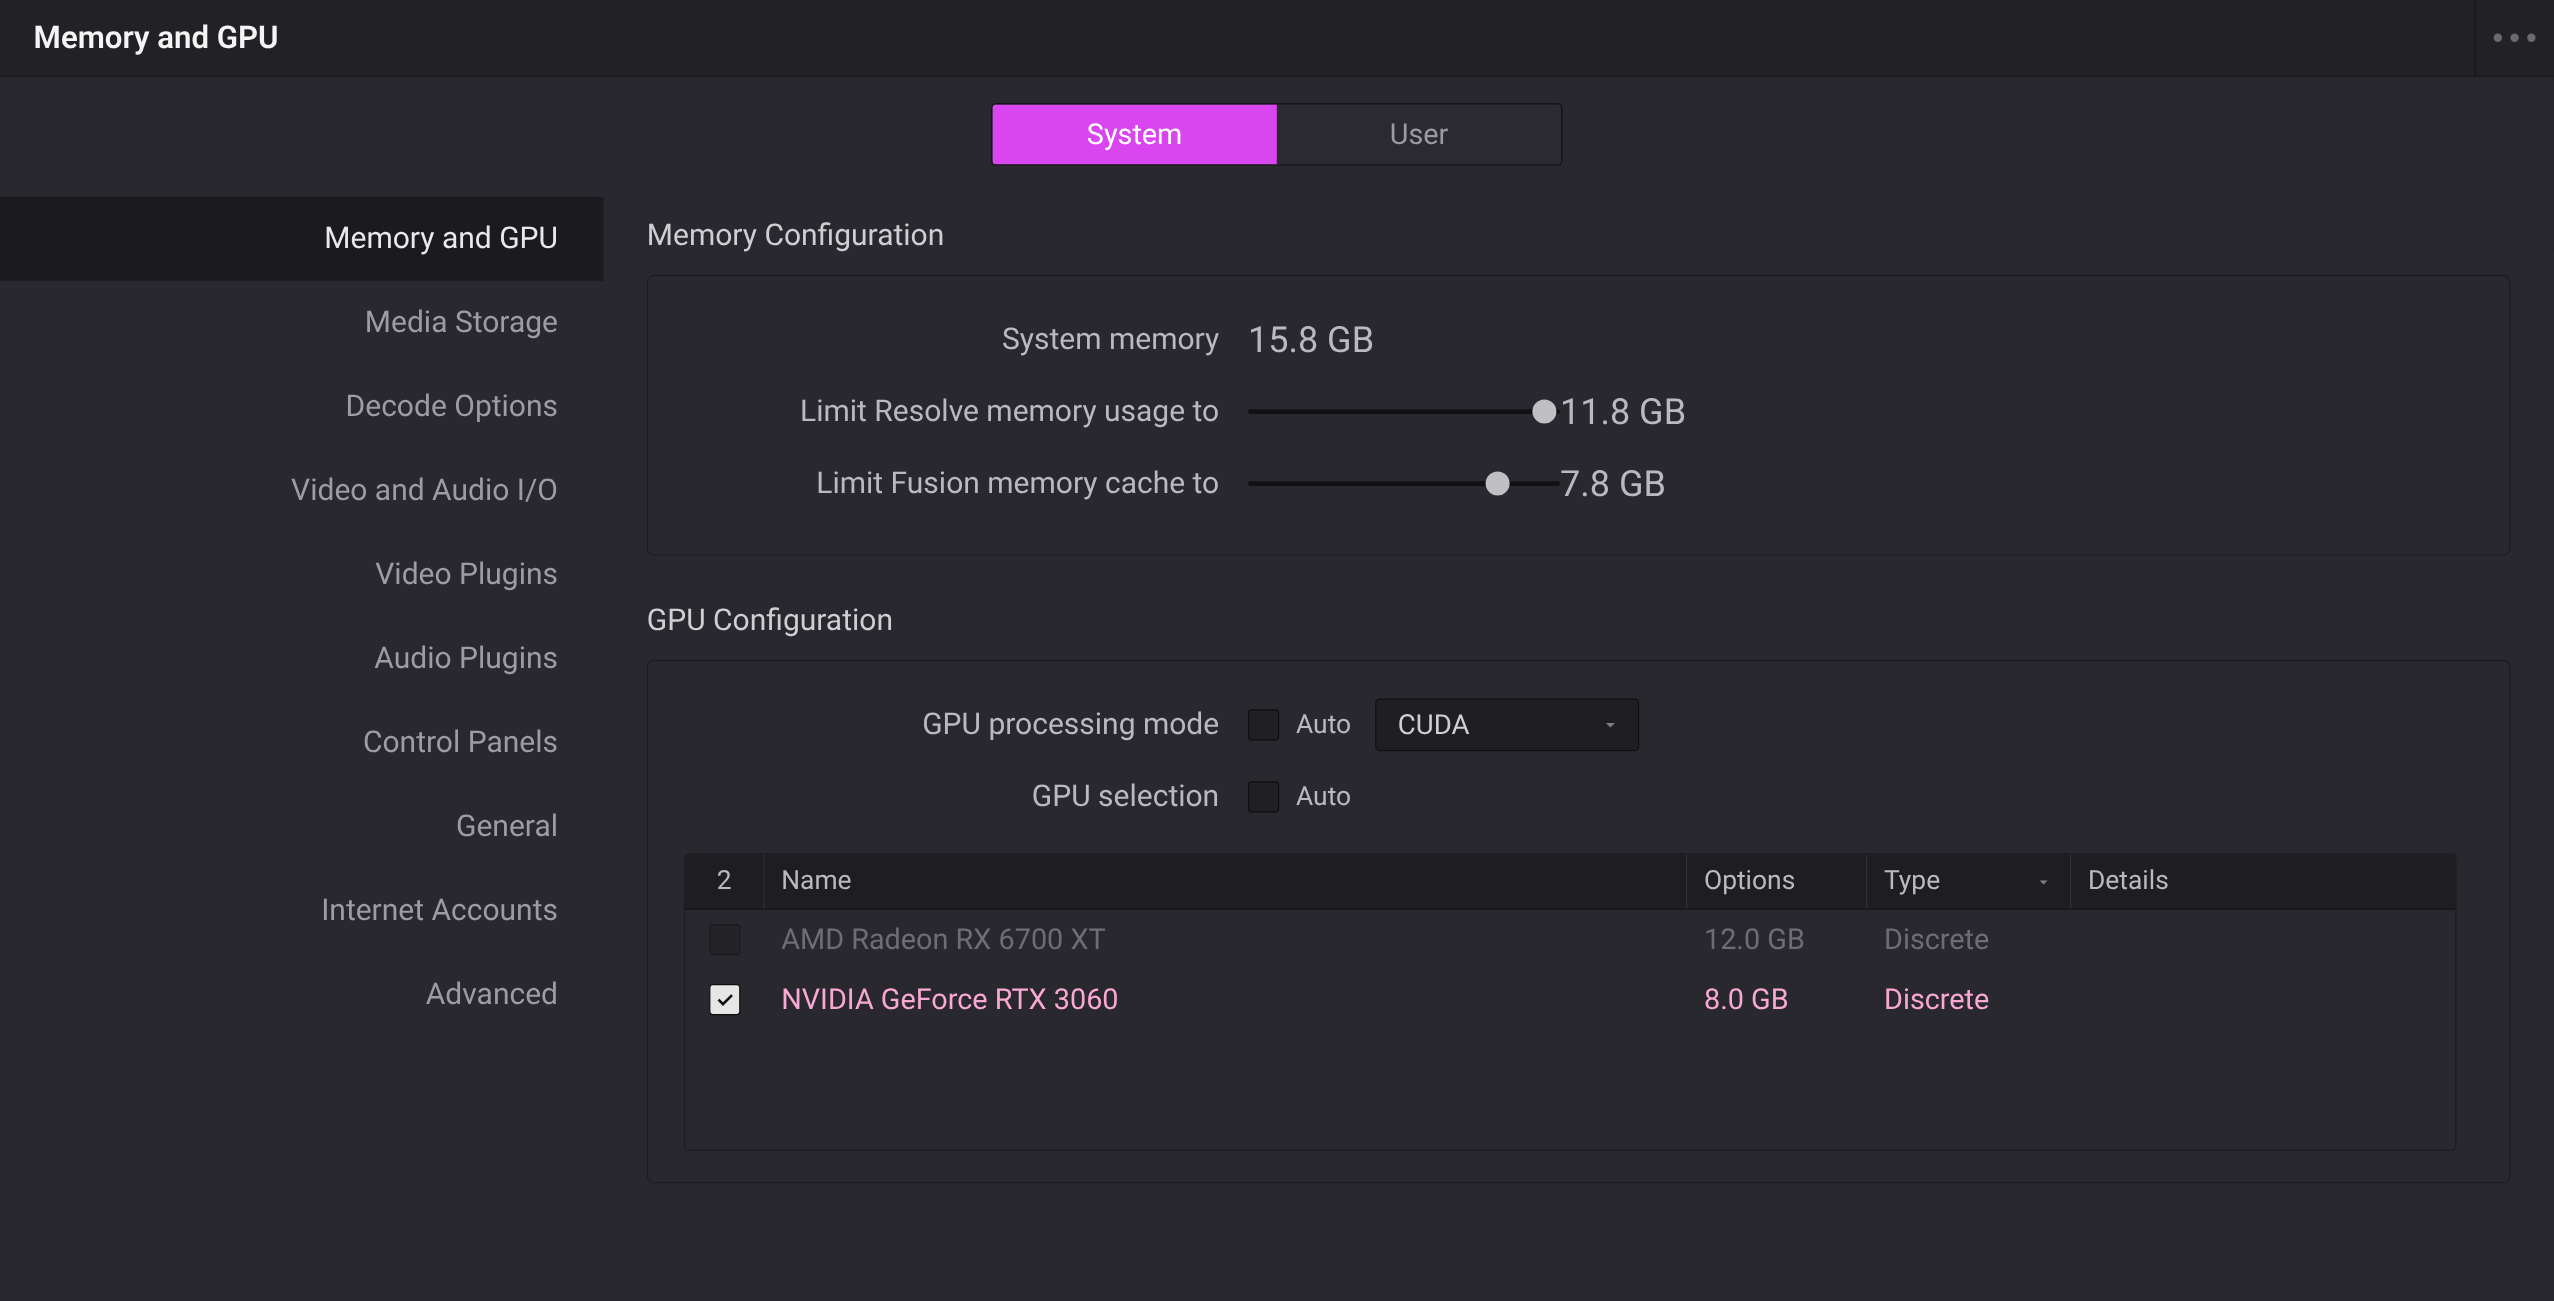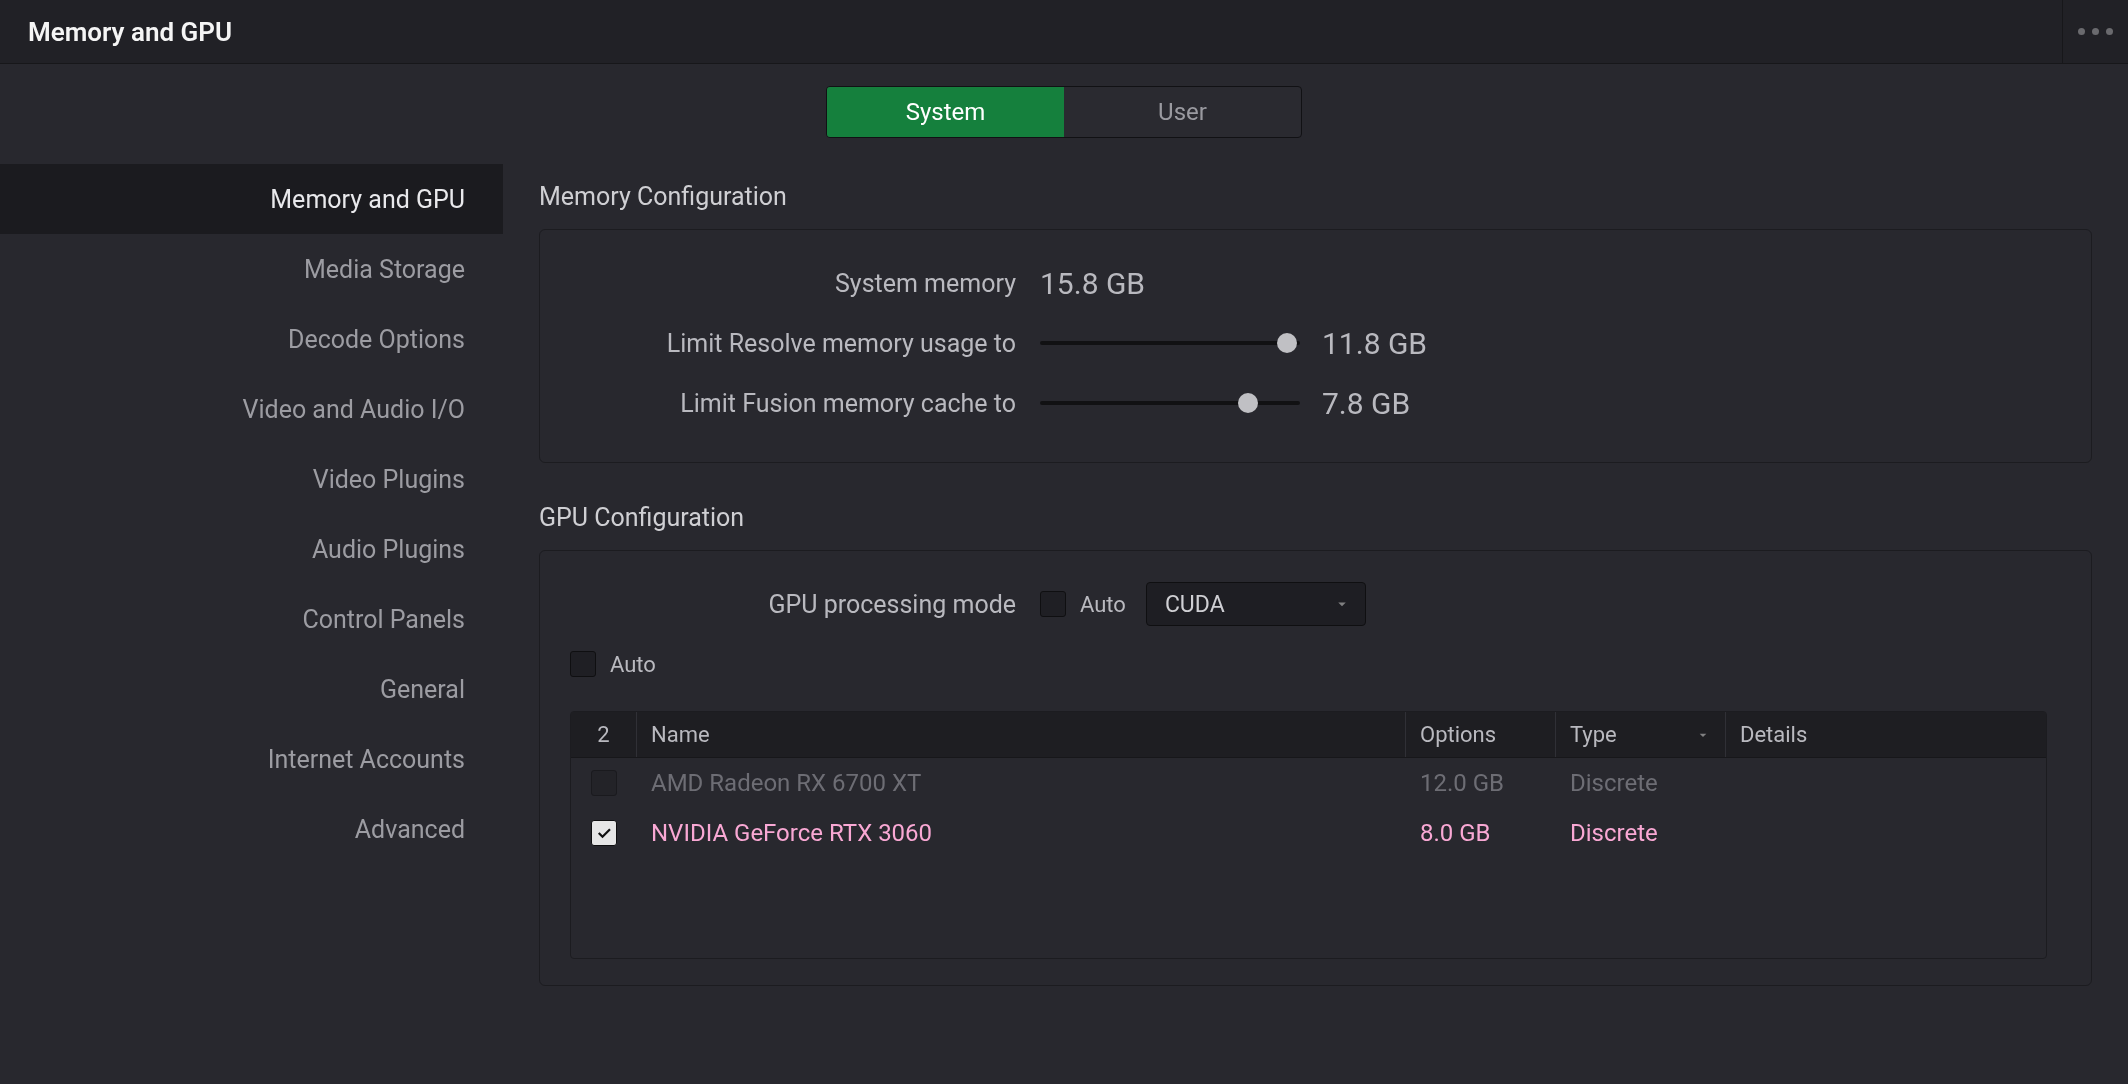--- a/index.html
+++ b/index.html
@@ -63,21 +63,21 @@
       width: 237px;
       height: 50px;
       display: flex;
       align-items: center;
       justify-content: center;
       font-size: 24px;
       color: #9a9aa0;
       cursor: pointer;
     }
     .tab.active {
-      background: #15803d;
+      background: #d946ef;
       color: #ffffff;
     }
     .body-row {
       display: flex;
       height: calc(100% - 64px - 92px);
       background: #28282e;
     }
     .sidebar {
       width: 503px;
       padding-top: 6px;
@@ -127,21 +127,20 @@
       color: #b9b9bf;
       padding-right: 24px;
     }
     .form-value {
       font-size: 30px;
       color: #b9b9bf;
     }
     .slider-wrap {
       display: flex;
       align-items: center;
-      gap: 22px;
     }
     .slider {
       position: relative;
       width: 260px;
       height: 4px;
       background: #111113;
       border-radius: 2px;
     }
     .slider-thumb {
       position: absolute;
@@ -346,20 +345,21 @@
           <div class="select">
             <span>CUDA</span>
             <svg viewBox="0 0 24 24" class="chev">
                 <path fill="#aaa" d="M7 10l5 5 5-5z"></path>
               </svg>
           </div>
         </div>
       </div>
 
       <div class="form-row">
+        <div class="form-label">GPU selection</div>
         <div style="display:flex;align-items:center;">
           <span class="checkbox">
             
           </span>
           <span class="cb-label">Auto</span>
         </div>
       </div>
 
       <div class="gpu-table-wrap">
         <div class="gpu-head">

